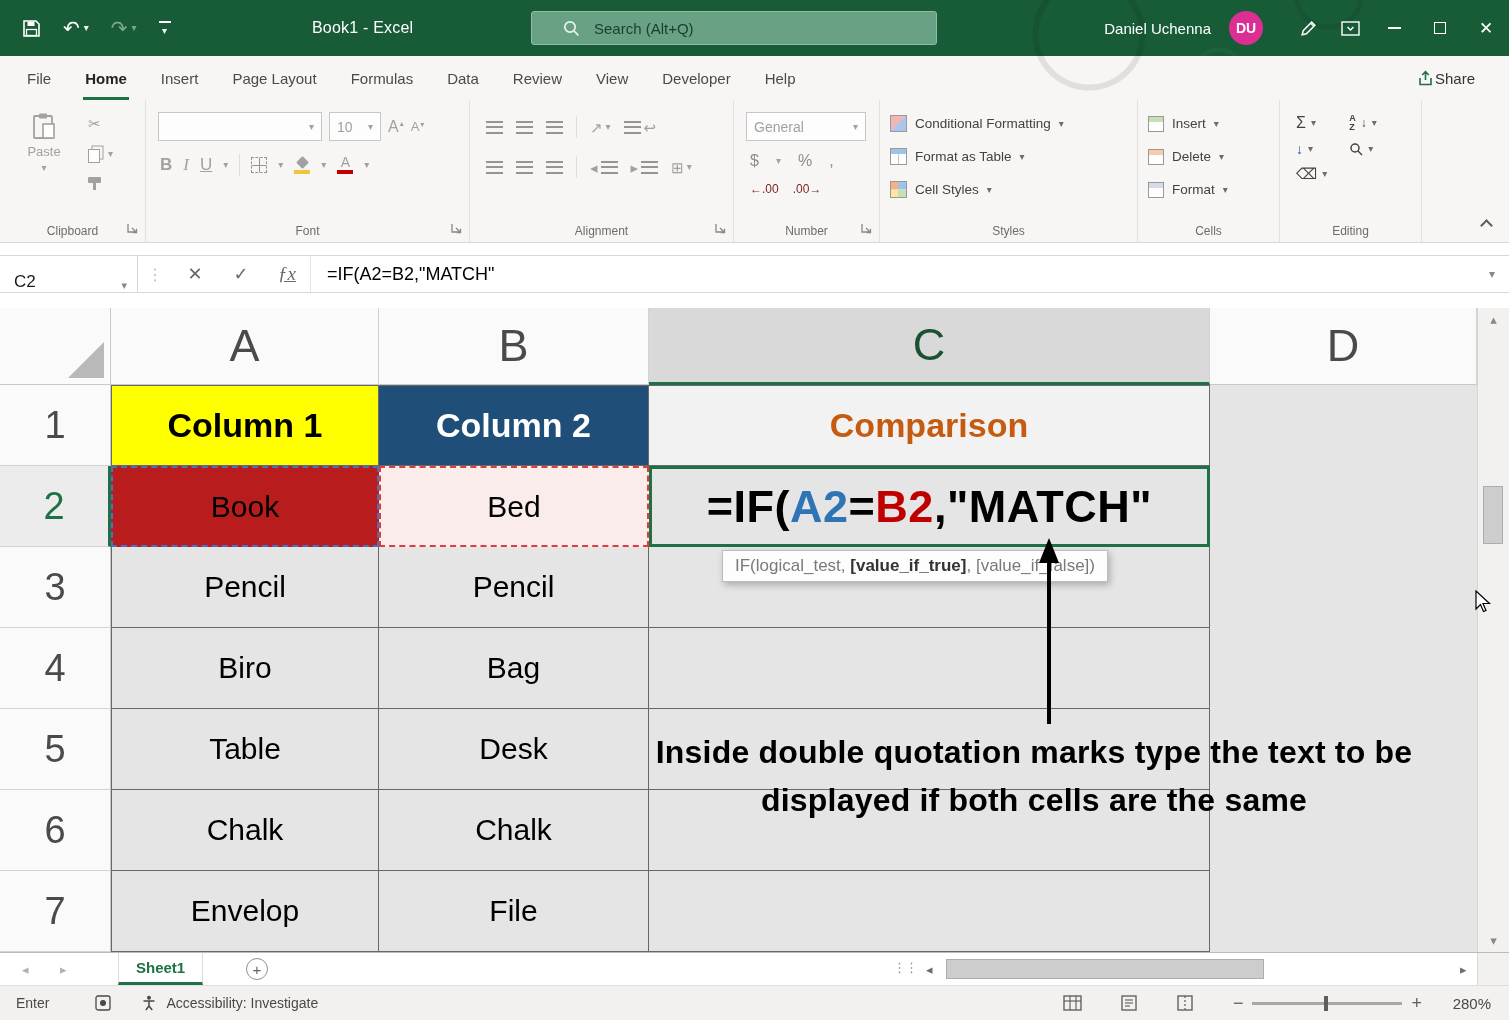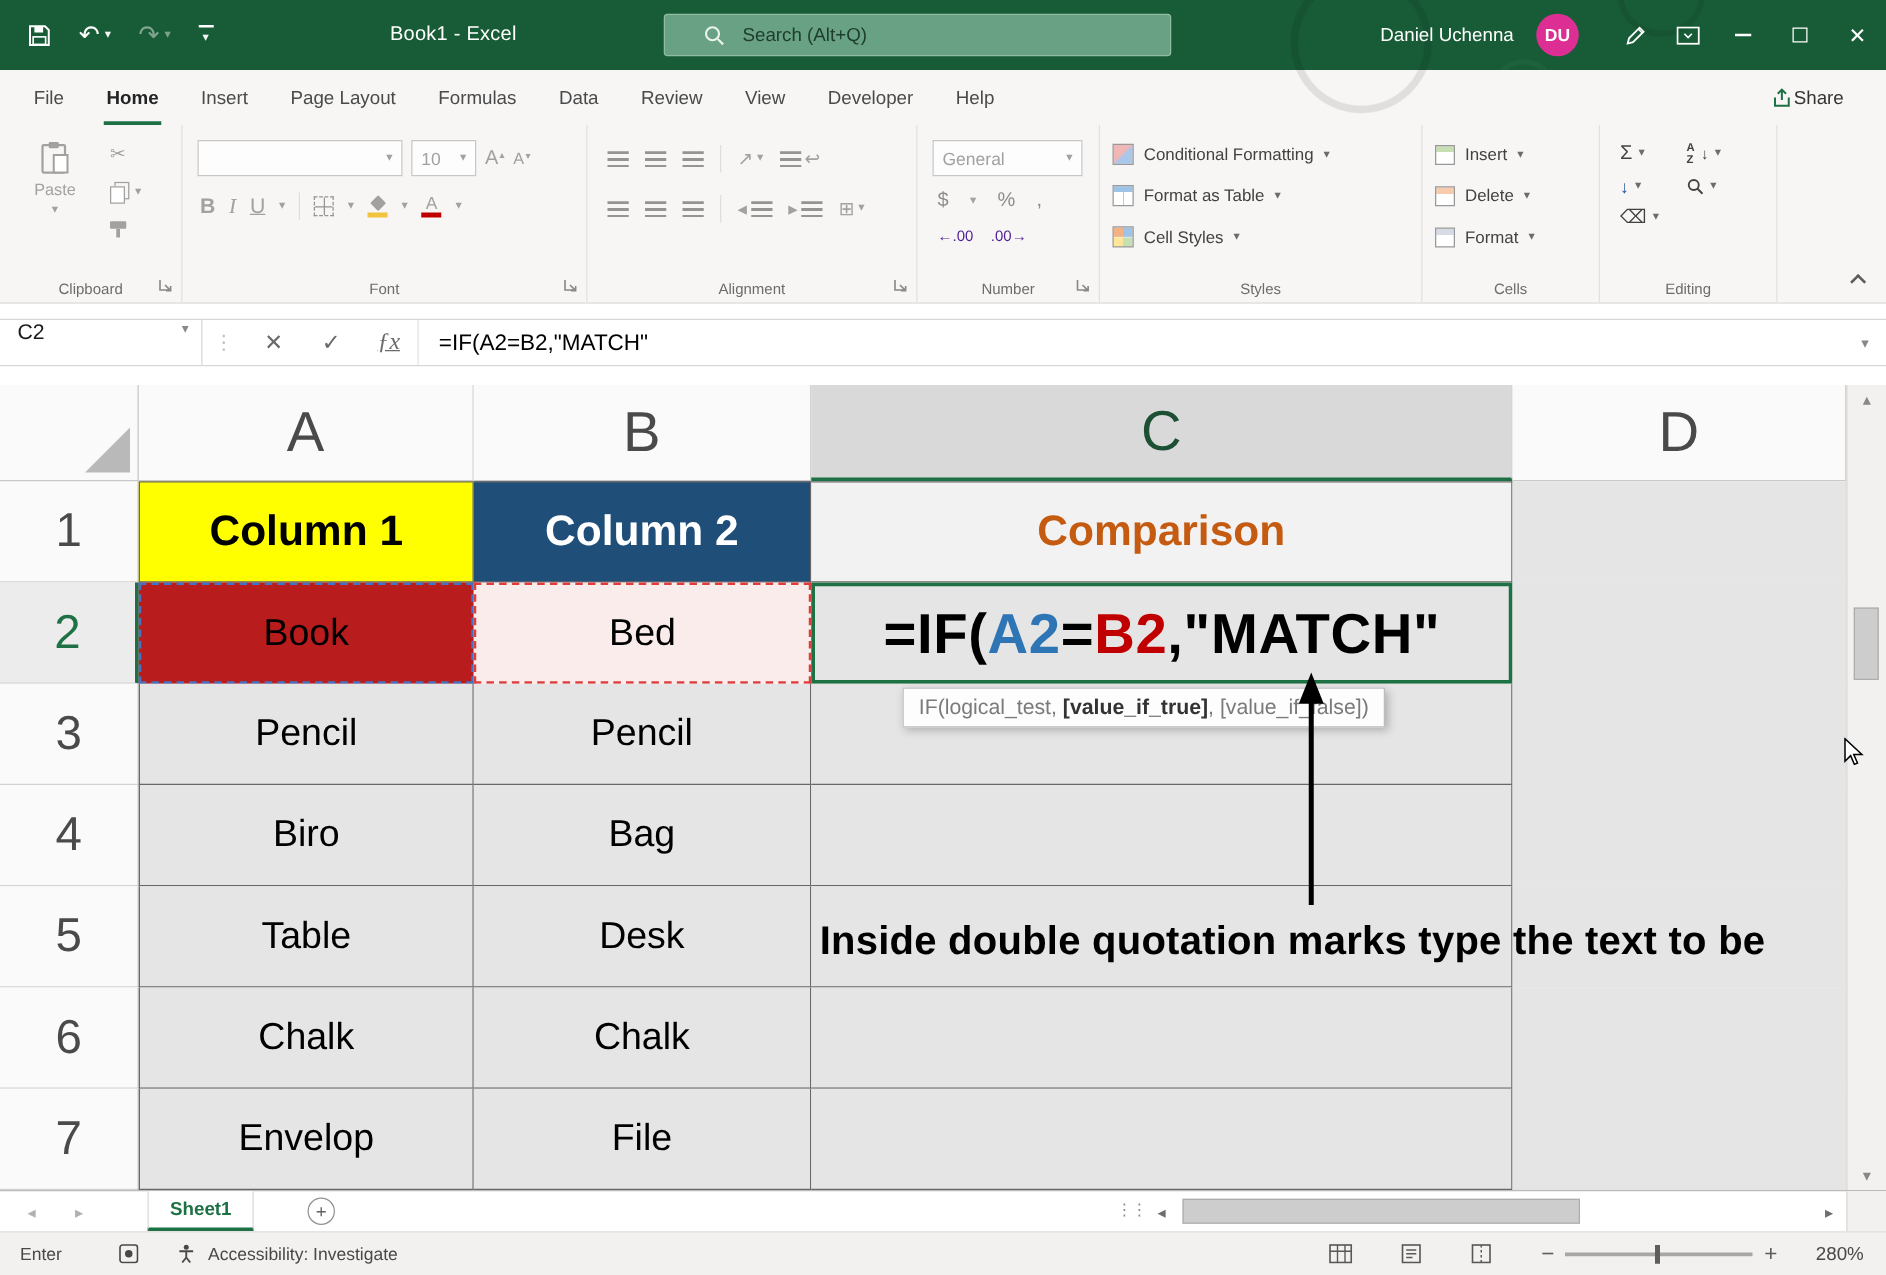--- a/index.html
+++ b/index.html
@@ -77,21 +77,21 @@
 .fcA{font-size:14px;color:#A3A19F;line-height:12px;}
 
 .al1{position:absolute;left:16px;top:16px;display:flex;align-items:center;gap:13px;}
 .al2{position:absolute;left:16px;top:56px;display:flex;align-items:center;gap:13px;}
 .lni{width:17px;height:13px;background:repeating-linear-gradient(to bottom,#969492 0 2px,transparent 2px 5.5px);flex:none;}
 .alico{display:flex;align-items:center;gap:3px;font-size:15px;color:#A3A19F;line-height:1;}
 
 .n1{position:absolute;left:12px;top:12px;}
 .ngen{width:120px;}
 .n2{position:absolute;left:16px;top:52px;display:flex;align-items:center;gap:17px;font-size:16px;color:#8F8D8B;}
-.n3{position:absolute;left:16px;top:82px;display:flex;align-items:center;gap:14px;font-size:12px;color:#4c1d95;}
+.n3{position:absolute;left:16px;top:82px;display:flex;align-items:center;gap:14px;font-size:12px;color:#7f1d1d;}
 
 .stk{position:absolute;left:10px;top:10px;display:flex;flex-direction:column;gap:6px;}
 .sbtn{display:flex;align-items:center;gap:8px;font-size:13.5px;color:#444240;height:27px;white-space:nowrap;}
 .ic-cf{width:17px;height:17px;border:1px solid #999;background:linear-gradient(135deg,#F0B7B7 0 45%,#A8C7EA 55% 100%);flex:none;}
 .ic-ft{width:17px;height:17px;border:1px solid #999;background:linear-gradient(#9DC3E6 0 5px,rgba(0,0,0,0) 5px),linear-gradient(to right,rgba(0,0,0,0) 0 7px,#C9C7C5 7px 8px,rgba(0,0,0,0) 8px),#fff;flex:none;}
 .ic-cs{width:17px;height:17px;border:1px solid #999;background:linear-gradient(to right,#F4B183 50%,#9DC3E6 50%) top/100% 50% no-repeat,linear-gradient(to right,#FFE699 50%,#C6E0B4 50%) bottom/100% 50% no-repeat;flex:none;}
 .ic-ins{width:16px;height:16px;border:1px solid #999;background:linear-gradient(#C6E0B4 0 5px,#fff 5px);flex:none;}
 .ic-del{width:16px;height:16px;border:1px solid #999;background:linear-gradient(#F8CBAD 0 5px,#fff 5px);flex:none;}
 .ic-fmt{width:16px;height:16px;border:1px solid #999;background:linear-gradient(#D6DCE5 0 5px,#fff 5px);flex:none;}
 
@@ -100,21 +100,21 @@
 .saz{display:flex;flex-direction:column;font-size:9px;line-height:9px;font-weight:700;color:#444240;font-style:normal;}
 .saz i{font-style:normal;}
 .sarrow{font-size:12px;}
 .fillbox{font-size:14px;color:#2B579A;}
 .clearg{font-size:15px;color:#444240;}
 .collapse{position:absolute;right:18px;bottom:12px;width:9px;height:9px;border-left:2px solid #5F5D5B;border-top:2px solid #5F5D5B;transform:rotate(45deg);}
 
 
 .fband{position:absolute;top:243px;left:0;width:100%;height:65px;background:#fff;}
 .fbar{position:absolute;top:12px;left:0;width:100%;height:38px;border-top:1px solid #D9D7D5;border-bottom:1px solid #D9D7D5;display:flex;align-items:center;background:#fff;}
-.namebox{width:162px;height:100%;border-right:1px solid #D9D7D5;display:flex;align-items:flex-start;padding:0 10px 0 14px;font-size:17px;color:#1a1a1a;}
+.namebox{width:138px;height:100%;border-right:1px solid #D9D7D5;display:flex;align-items:flex-end;padding:0 10px 0 14px;font-size:17px;color:#1a1a1a;}
 .nbchev{margin-left:auto;font-size:11px;color:#8A8886;}
 .fdots{padding:0 9px;color:#C0BEBC;font-size:16px;}
 .fbtn2{width:46px;display:flex;justify-content:center;font-size:18px;color:#6B6967;}
 .fbtn2.fx{font-style:italic;font-family:"Liberation Serif",serif;font-size:19px;text-decoration:underline;}
 .finput{flex:1;padding-left:16px;font-size:18px;color:#000;border-left:1px solid #E6E4E2;height:100%;display:flex;align-items:center;}
 .fexpand{width:34px;display:flex;justify-content:center;font-size:12px;color:#8A8886;}
 
 
 .sheet{position:absolute;top:308px;left:0;width:1477px;height:644px;background:#fff;}
 .g{display:grid;grid-template-columns:111px 268px 270px 561px 267px;grid-template-rows:77px repeat(7,81px);width:1477px;height:644px;}
@@ -555,20 +555,21 @@
 
     <div class="ftip"><span>IF(logical_test, </span><b>[value_if_true]</b><span>, [value_if_false])</span></div>
 
     <svg class="arrow" width="26" height="192" viewBox="0 0 26 192">
       <line x1="13" y1="188" x2="13" y2="22" stroke="#000" stroke-width="4"></line>
       <polygon points="13,2 3,27 23,27" fill="#000"></polygon>
     </svg>
 
     <div class="note">
       <div>Inside double quotation marks type the text to be</div>
+      <div>displayed if both cells are the same</div>
     </div>
   </div>
 
   <div class="vscroll">
     <div class="vup">▴</div>
     <div class="vthumb"></div>
     <div class="vdown">▾</div>
   </div>
 
   <div class="tabbar">

